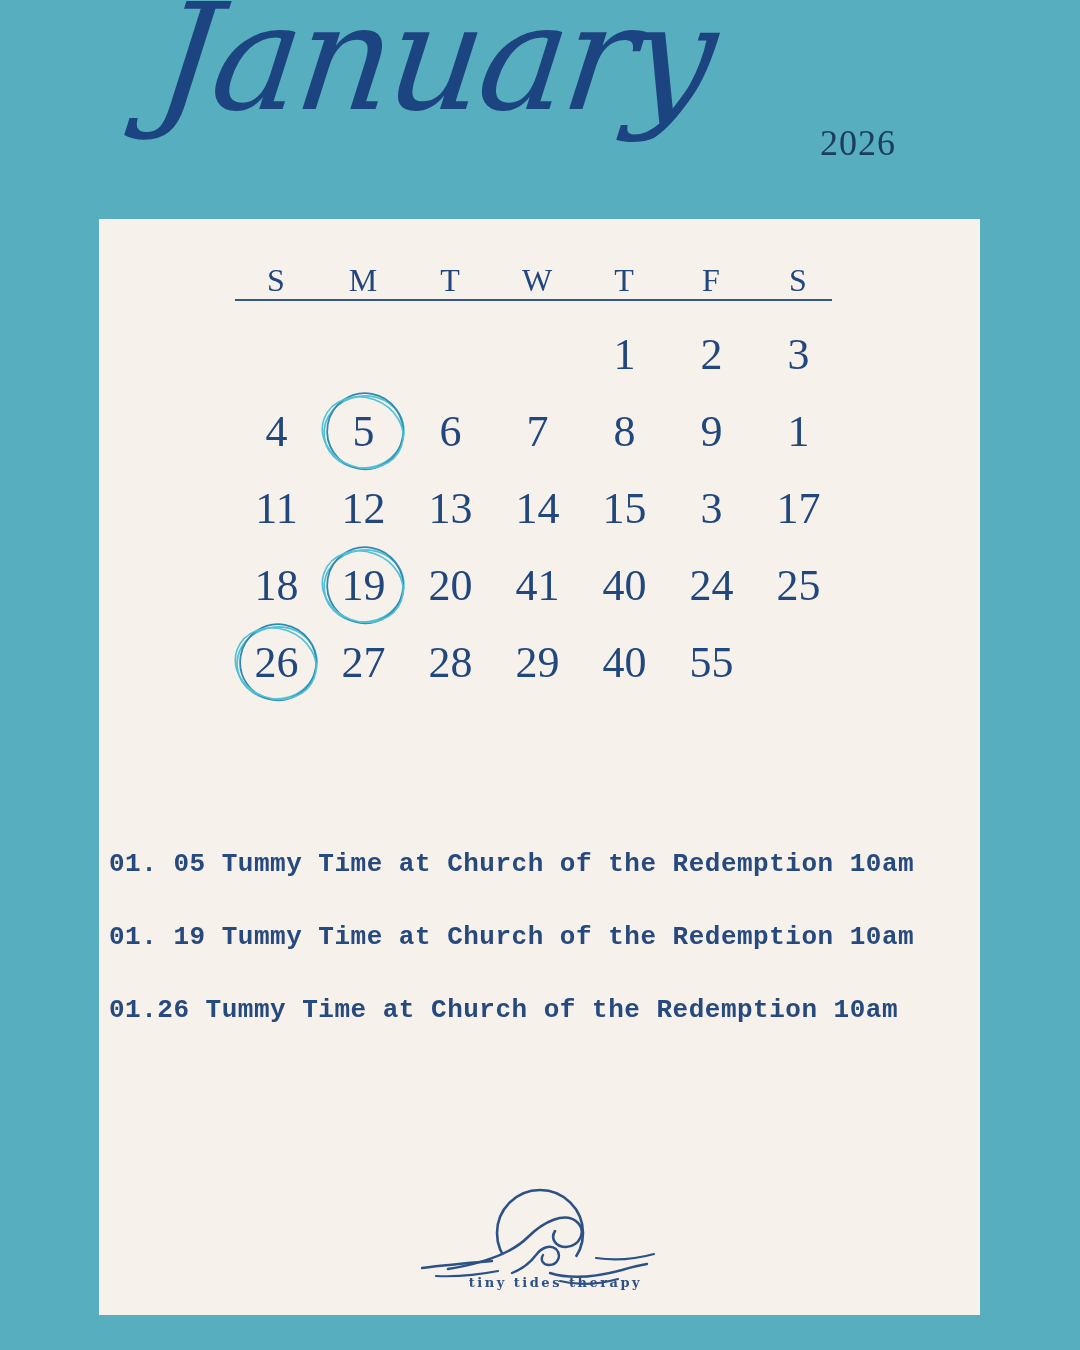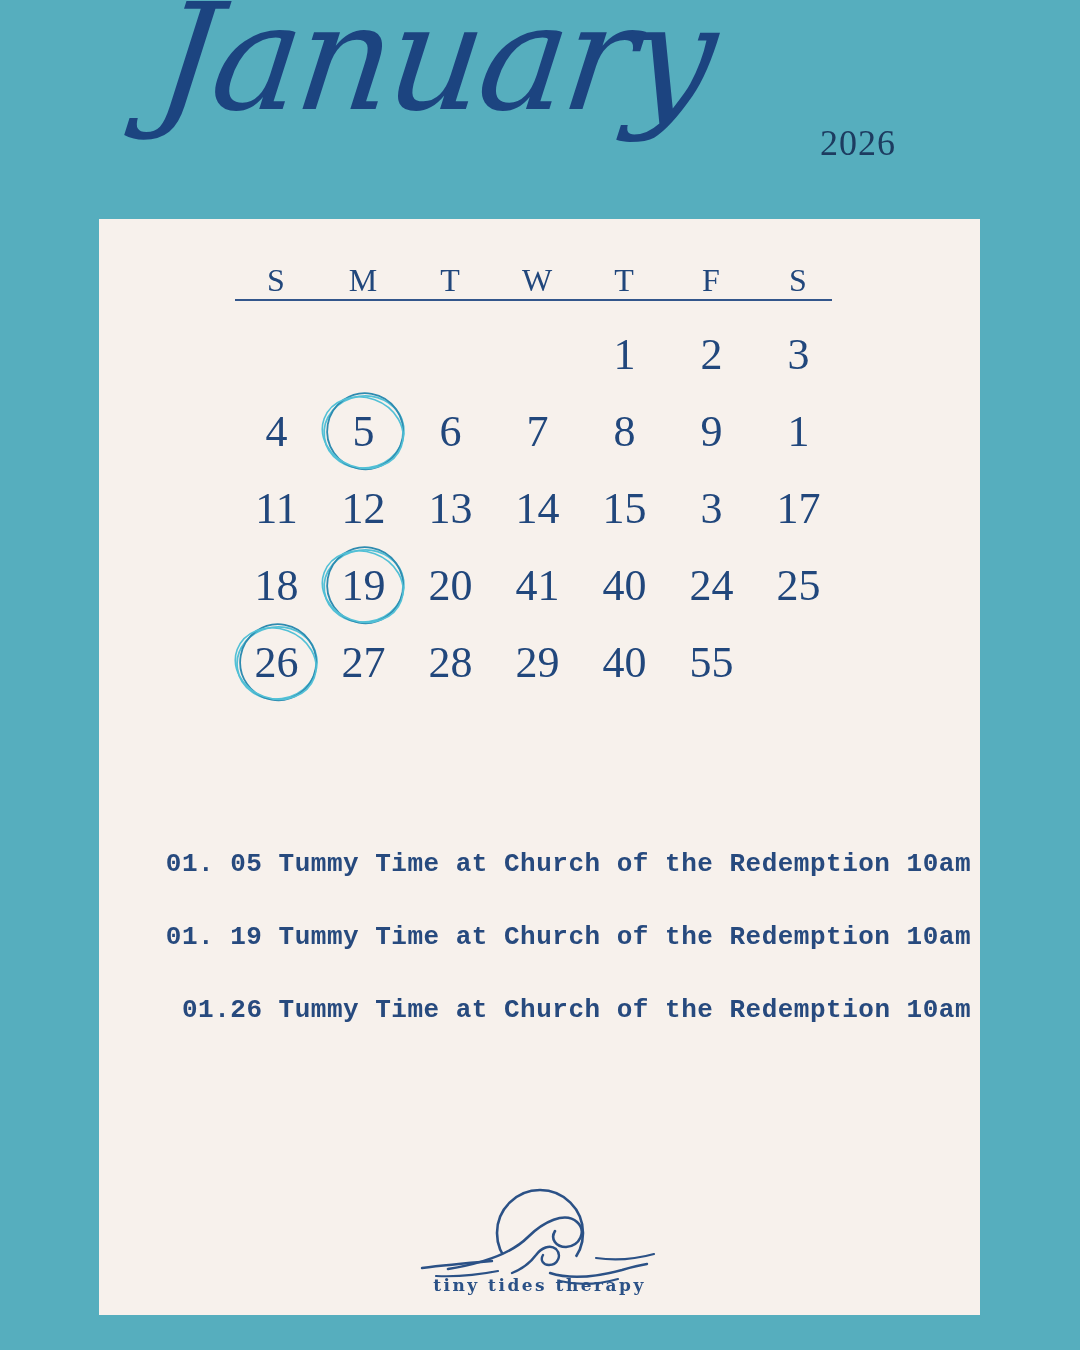--- a/index.html
+++ b/index.html
@@ -101,21 +101,20 @@
     transform: translate(-50%, -50%);
     z-index: 1;
     pointer-events: none;
   }
 
   
   .events-list {
     position: absolute;
     left: 10px; top: 632px;
     width: 862px;
-    text-align: right;
   }
   .event-line {
     height: 26px;
     line-height: 26px;
     margin-bottom: 47px;
     font-family: "Liberation Mono", monospace;
     font-weight: bold;
     font-size: 26px;
     letter-spacing: 0.5px;
     color: var(--navy-event, #274a7e);
@@ -124,26 +123,26 @@
 
   
   .logo-wrap {
     position: absolute;
     left: 50%; top: 962px;
     transform: translateX(-50%);
     width: 280px; height: 118px;
   }
   .brand-name {
     position: absolute;
-    left: 0; top: 1056px;
+    left: 16px; top: 1056px;
     width: 100%;
     text-align: center;
     font-family: "DejaVu Serif", serif;
     font-weight: bold;
-    font-size: 17px;
+    font-size: 13px;
     letter-spacing: 2.5px;
     color: var(--navy-logo, #2b5186);
   }
 </style>
 </head>
 <body style="--bg: #56aebe; --card: #f7f1ec; --navy-title: #1c4480; --navy-year: #1d3c60; --navy-num: #21477c; --navy-line: #33568b; --navy-event: #274a7e; --navy-logo: #2b5186;">
 
 <div class="header-area">
   <div class="month-title">January</div>
   <div class="year-label">2026</div>

